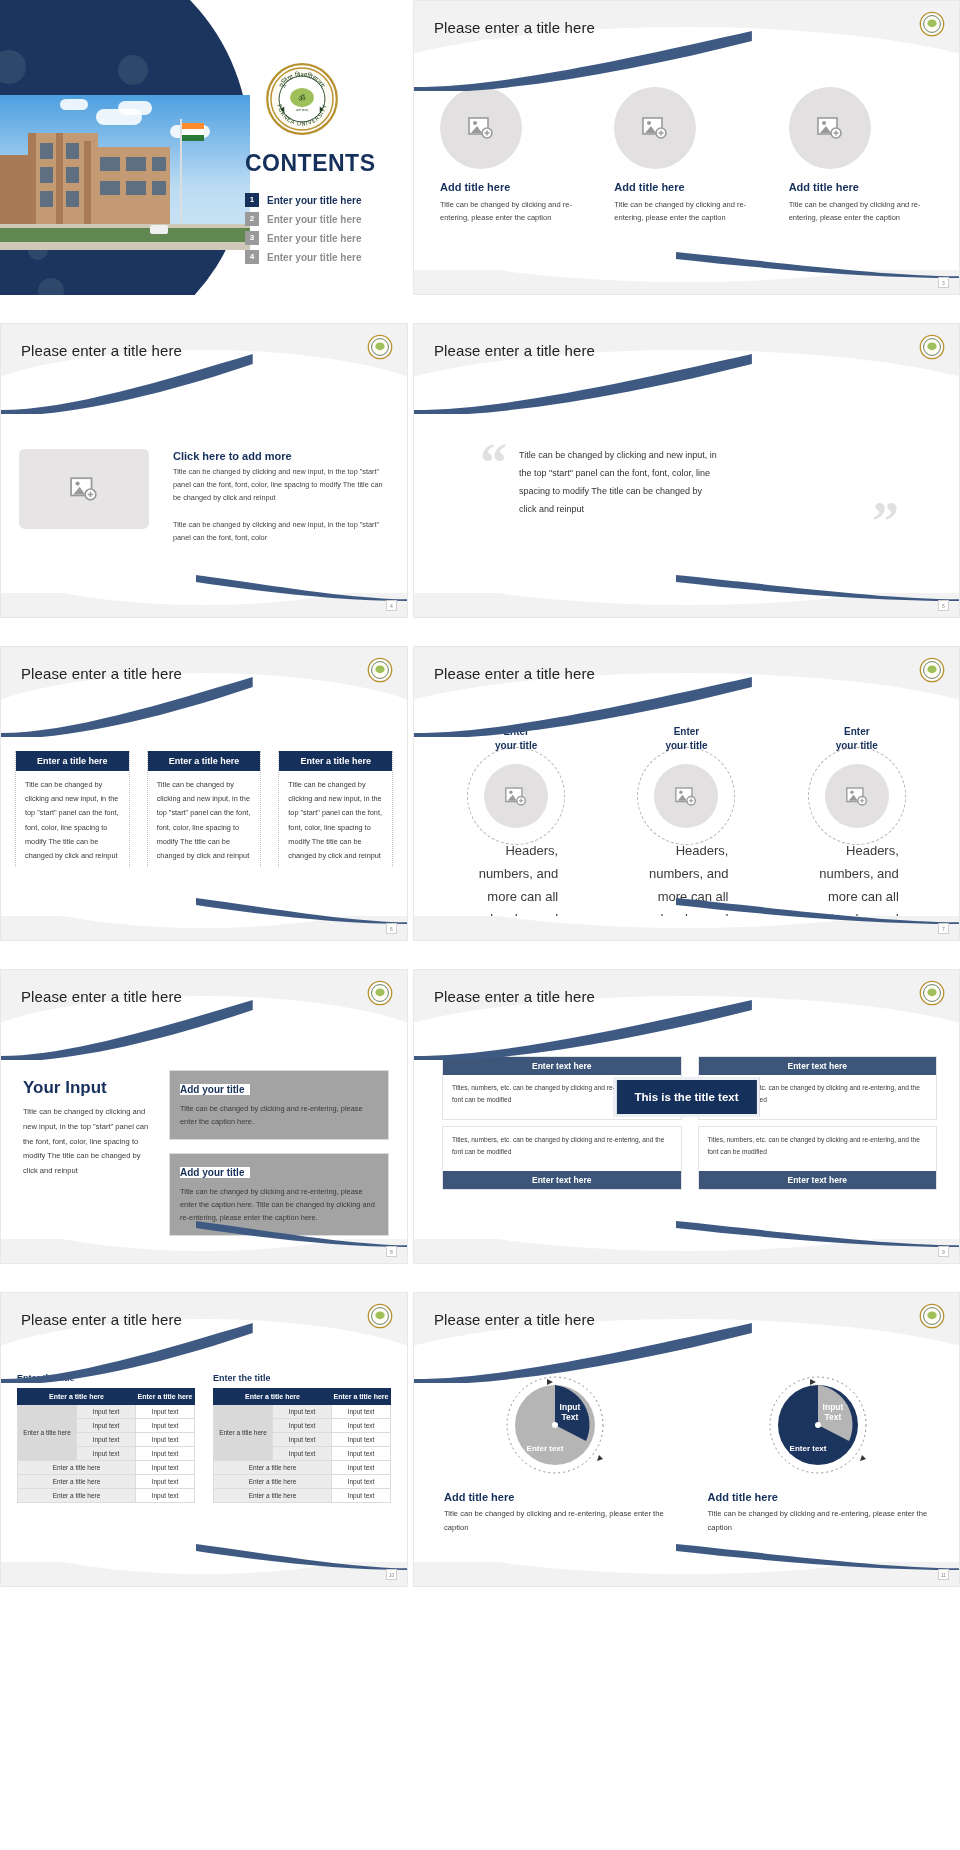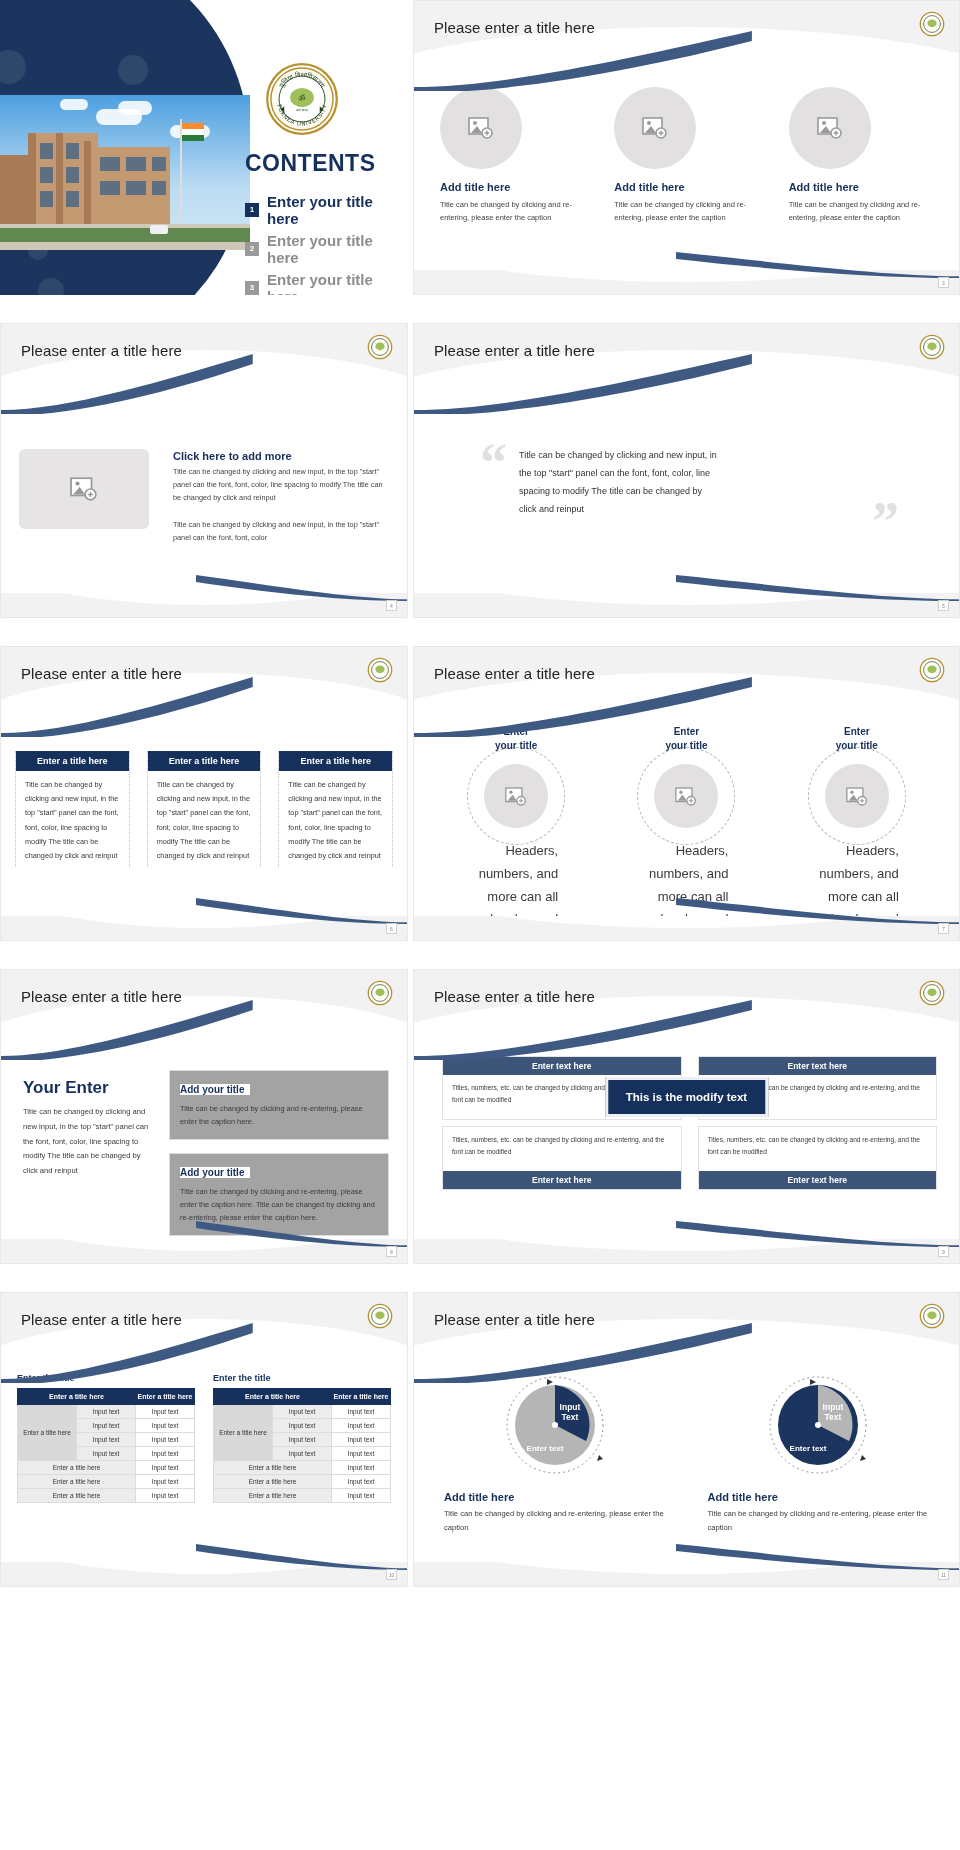--- a/index.html
+++ b/index.html
@@ -91,21 +91,21 @@
     font-size:23px; font-weight:bold; color:#16305c; letter-spacing:.5px;
   }
   .toc { position:absolute; left:245px; top:193px; width:150px; }
   .toc-row { display:flex; align-items:center; margin-bottom:5px; }
   .toc-num {
     width:14px; height:14px; flex:0 0 14px; color:#fff; font-size:8px; font-weight:bold;
     text-align:center; line-height:14px; margin-right:8px;
   }
   .toc-num.on { background:#16305c; }
   .toc-num.off { background:#9a9a9a; }
-  .toc-lbl { font-size:15px; font-weight:bold; color:#16305c; }
+  .toc-lbl { font-size:10px; font-weight:bold; color:#16305c;text-align:right; }
   .toc-row.dim .toc-lbl { color:#8d8d8d; }
 
   
   .ph-circle { border-radius:50%; background:#e2e0e0; display:flex; align-items:center; justify-content:center; }
   .ph-rect { background:#e6e4e4; border-radius:6px; display:flex; align-items:center; justify-content:center; }
 
   
   .s2-cols { position:absolute; left:26px; top:86px; right:20px; display:flex; gap:24px; }
   .s2-col { flex:1; }
   .s2-img { width:82px; height:82px; margin:0 auto 0 0; }
@@ -496,21 +496,21 @@
       <path d="M0,56 C70,56 170,26 260,0 L260,10 C175,38 78,62 0,62 Z" fill="#3f5a82"></path>
     </svg>
     <div class="hdr-title">Please enter a title here</div>
     <svg class="seal" viewBox="0 0 40 40">
       <circle cx="20" cy="20" r="18" fill="#fff" stroke="#b8912f" stroke-width="2"></circle>
       <circle cx="20" cy="20" r="13" fill="#fdfbf2" stroke="#1d3f1d" stroke-width="1"></circle>
       <ellipse cx="20" cy="19" rx="7" ry="6" fill="#9fbf5a"></ellipse>
     </svg>
 
     <div class="s8-left">
-      <div class="s8-h">Your Enter</div>
+      <div class="s8-h">Your Input</div>
       <div class="s8-p">Title can be changed by clicking and new input, in the top "start" panel can the font, font, color, line spacing to modify The title can be changed by click and reinput</div>
     </div>
     <div class="s8-right">
       <div class="s8-card">
         <div class="s8-ch">Add your title</div>
         <div class="s8-cp">Title can be changed by clicking and re-entering, please enter the caption here.</div>
       </div>
       <div class="s8-card">
         <div class="s8-ch">Add your title</div>
         <div class="s8-cp">Title can be changed by clicking and re-entering, please enter the caption here. Title can be changed by clicking and re-entering, please enter the caption here.</div>
@@ -551,21 +551,21 @@
         <div class="s9-cell">
           <div class="s9-txt">Titles, numbers, etc. can be changed by clicking and re-entering, and the font can be modified</div>
           <div class="s9-bar">Enter text here</div>
         </div>
         <div class="s9-cell">
           <div class="s9-txt">Titles, numbers, etc. can be changed by clicking and re-entering, and the font can be modified</div>
           <div class="s9-bar">Enter text here</div>
         </div>
       </div>
     </div>
-    <div class="s9-center">This is the modify text</div>
+    <div class="s9-center">This is the title text</div>
 
     <div class="footband"></div>
     <svg class="footswoosh" viewBox="0 0 260 30" preserveAspectRatio="none">
       <path d="M260,28 C190,28 80,10 0,0 L0,8 C85,20 180,30 260,30 Z" fill="#3f5a82"></path>
     </svg>
     <div class="pagenum">9</div>
   </div>
 
   <div class="slide">
     <div class="hdr"></div>

